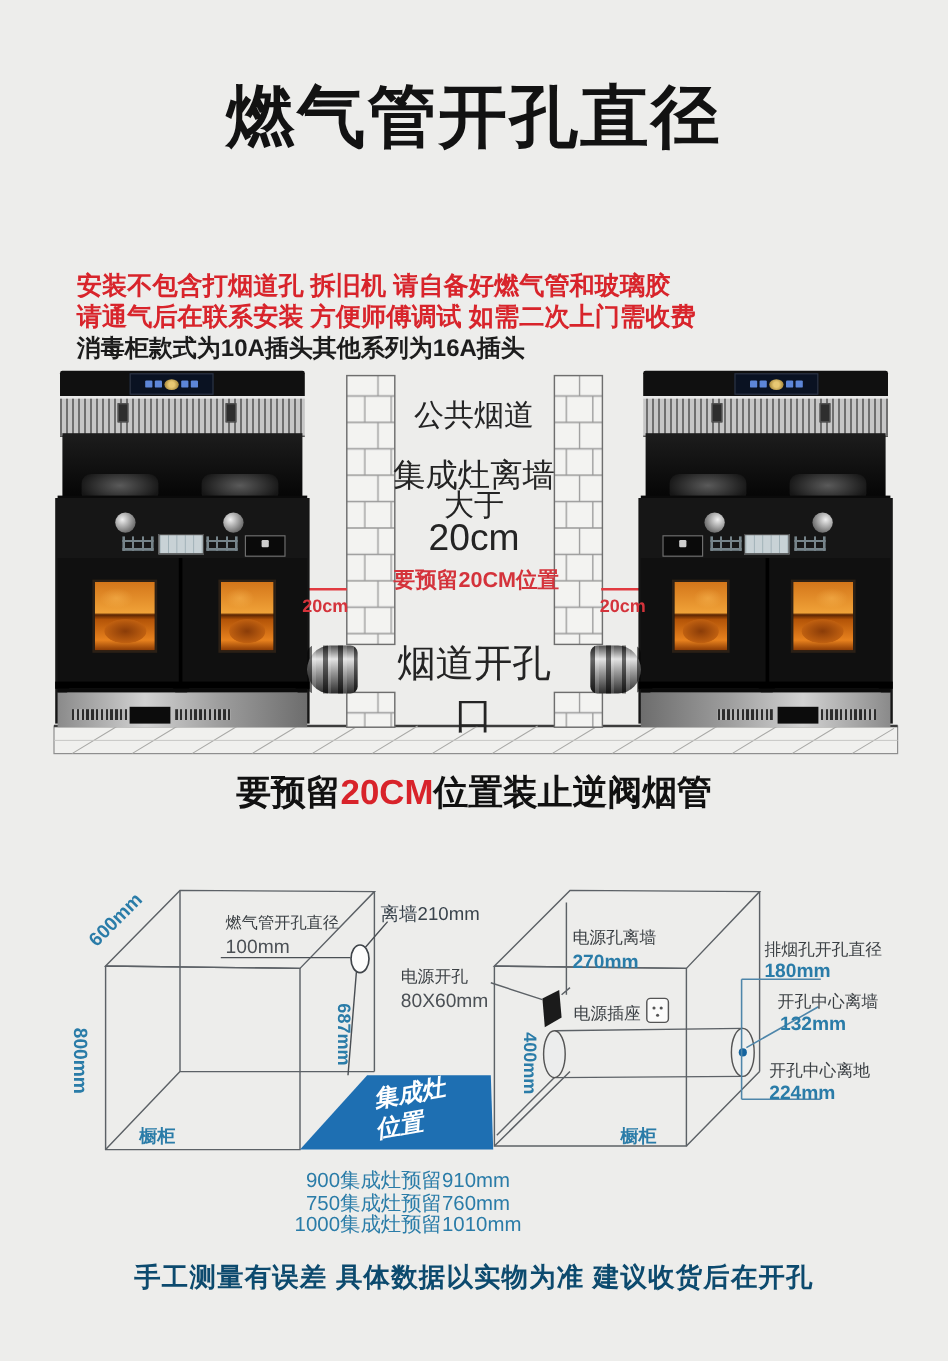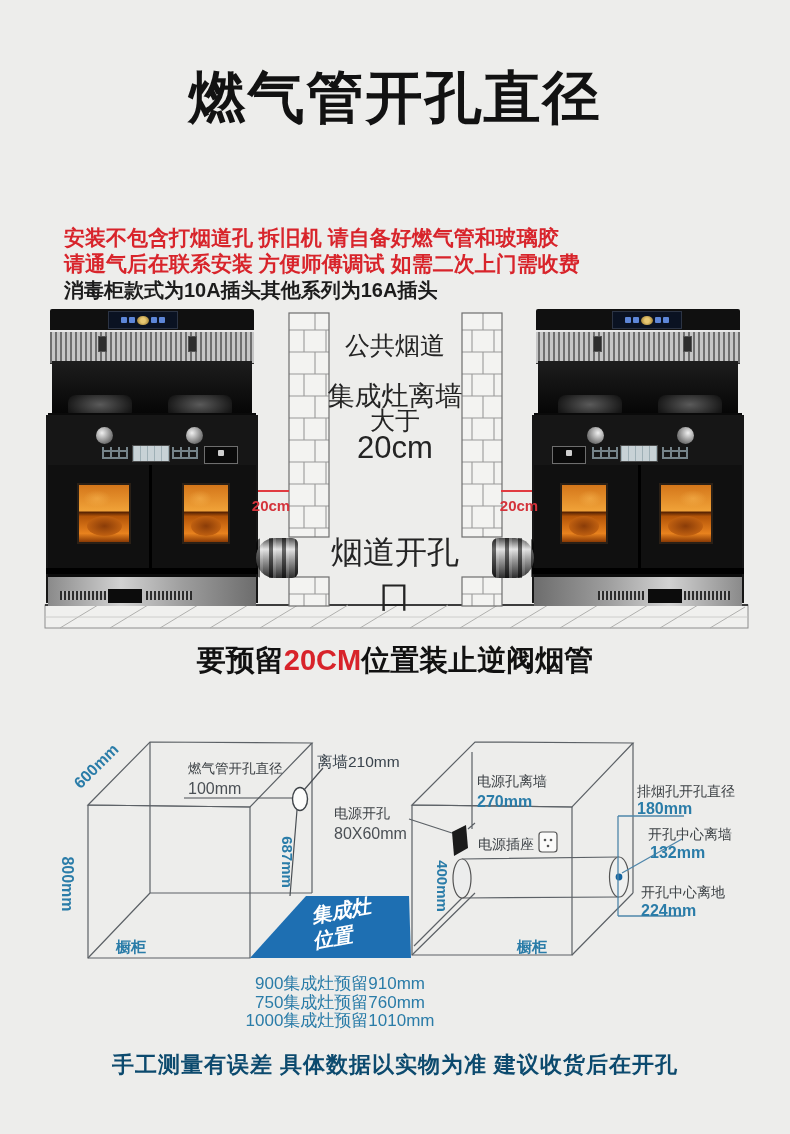--- a/index.html
+++ b/index.html
@@ -195,20 +195,21 @@
       <div class="rings"></div>
     </div>
   <div class="abs pipe capR" style="left:492px">
       <div class="rings"></div>
     </div>
 
   <div class="abs ctr mid-txt flue-col-txt" style="top:329px;font-size:25px">公共烟道</div>
   <div class="abs ctr mid-txt flue-col-txt" style="top:378px;font-size:27px">集成灶离墙</div>
   <div class="abs ctr mid-txt flue-col-txt" style="top:404px;font-size:25px">大于</div>
   <div class="abs ctr mid-txt flue-col-txt" style="top:430px;font-size:31px">20cm</div>
+  <div class="abs ctr red-note" style="top:471px">要预留20CM位置</div>
   <div class="abs ctr mid-txt flue-col-txt" style="top:531px;font-size:32px">烟道开孔口</div>
   <div class="abs ctr gap-lbl" style="left:251px;top:497px">20cm</div>
   <div class="abs ctr gap-lbl" style="left:499px;top:497px">20cm</div>
 
   <div class="abs ctr banner"><span>要预留</span><span class="hl">20CM</span><span>位置装止逆阀烟管</span></div>
 
   <svg class="abs" style="left:40px;top:728px" width="720" height="290" viewBox="40 728 720 290">
     <g fill="none" stroke="#5c6166" stroke-width="1.2">
 
       <path d="M88 805 L150 742 L312 743 L250 807 Z"></path>

